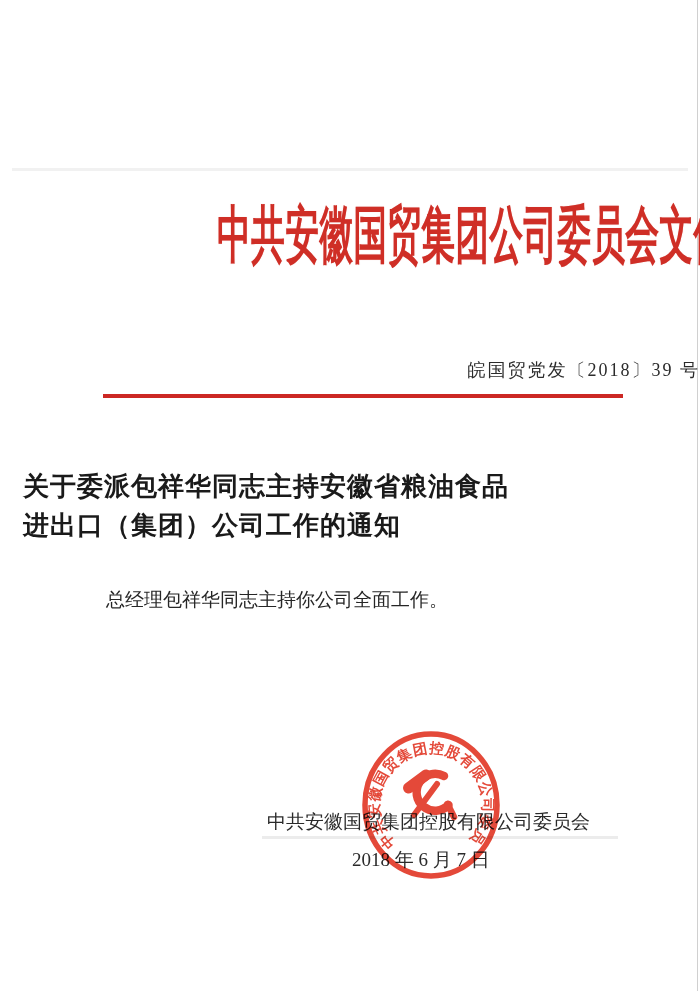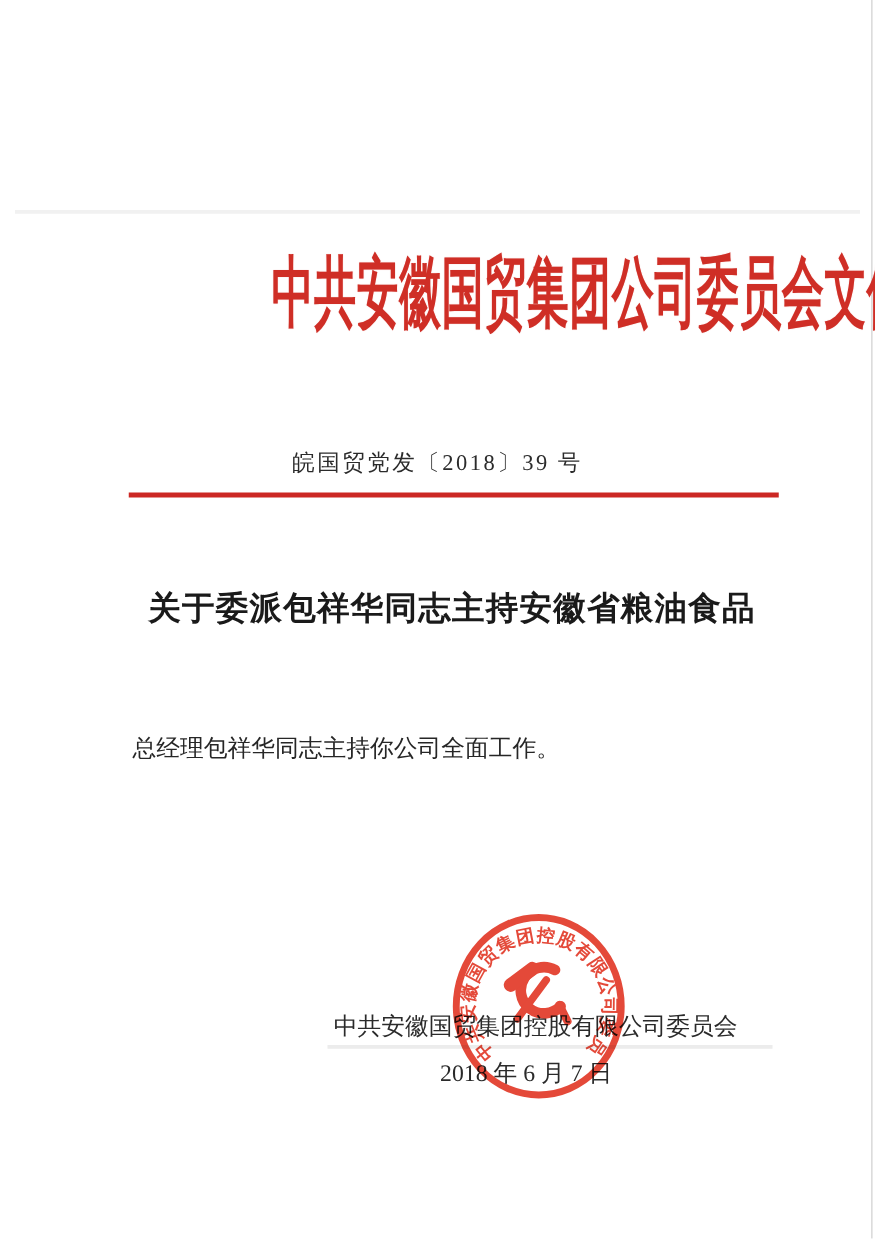--- a/index.html
+++ b/index.html
@@ -39,34 +39,33 @@
     font-weight: bold;
     color: #cf2e26;
     letter-spacing: 1px;
     transform: scaleX(0.54);
     transform-origin: center;
     text-shadow: 0 0 1px rgba(207,46,38,0.4);
   }
   
   .doc-number {
     position: absolute; top: 357px; left: 0; width: 100%;
-    text-align: center;
+    text-align: right;
     font-size: 18px; line-height: 26px;
     letter-spacing: 2px;
     color: #2b2b2b;
   }
   
   .red-rule {
     position: absolute; top: 394px; left: 103px; width: 520px; height: 4px;
     background: #cc2824;
   }
   
   .doc-title {
     position: absolute; top: 467px; left: 0; width: 100%;
-    text-align: center;
     font-size: 26px; font-weight: bold; line-height: 39px;
     letter-spacing: 1px;
     color: #1a1a1a;
     padding-left: 23px;
   }
   
   .body-block {
     position: absolute; top: 581px; left: 106px; width: 500px;
     font-size: 19px; line-height: 37.5px;
     color: #262626;
@@ -110,20 +109,21 @@
   <div class="red-head">
     <span class="stretch">中共安徽国贸集团公司委员会文件</span>
   </div>
 
   <div class="doc-number">皖国贸党发〔2018〕39 号</div>
 
   <div class="red-rule"></div>
 
   <div class="doc-title">
     <div>关于委派包祥华同志主持安徽省粮油食品</div>
+    <div>进出口（集团）公司工作的通知</div>
   </div>
 
   <div class="body-block">
     <div class="body-line">总经理包祥华同志主持你公司全面工作。</div>
   </div>
 
   <div class="signature">中共安徽国贸集团控股有限公司委员会</div>
 
   <div class="doc-date">2018 年 6 月 7 日</div>
 

